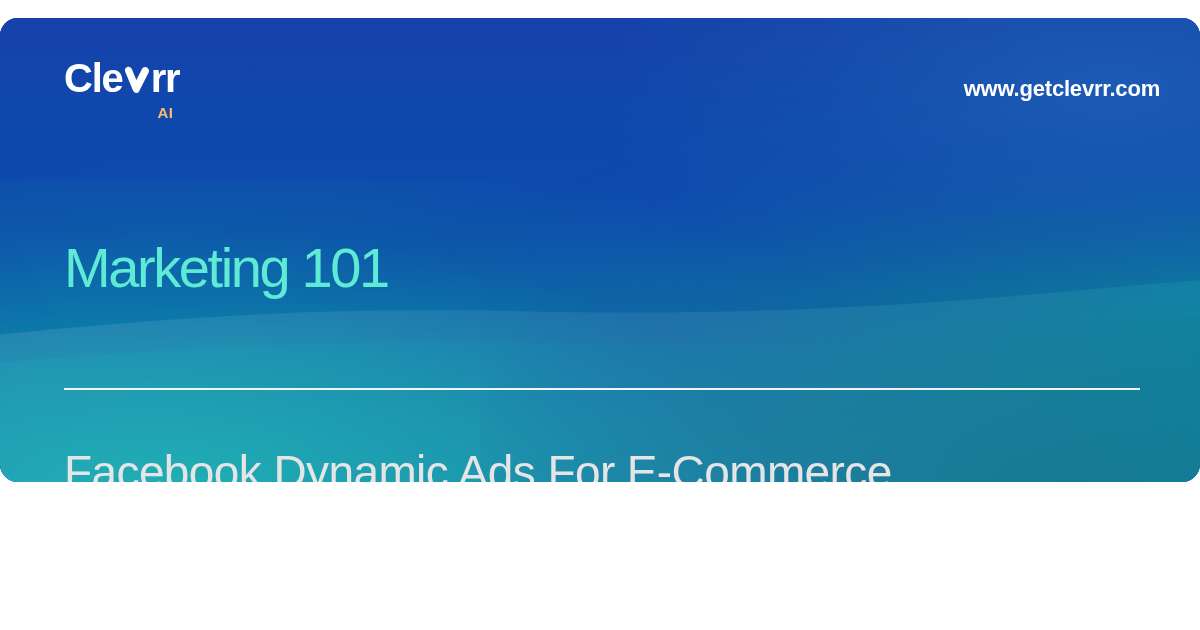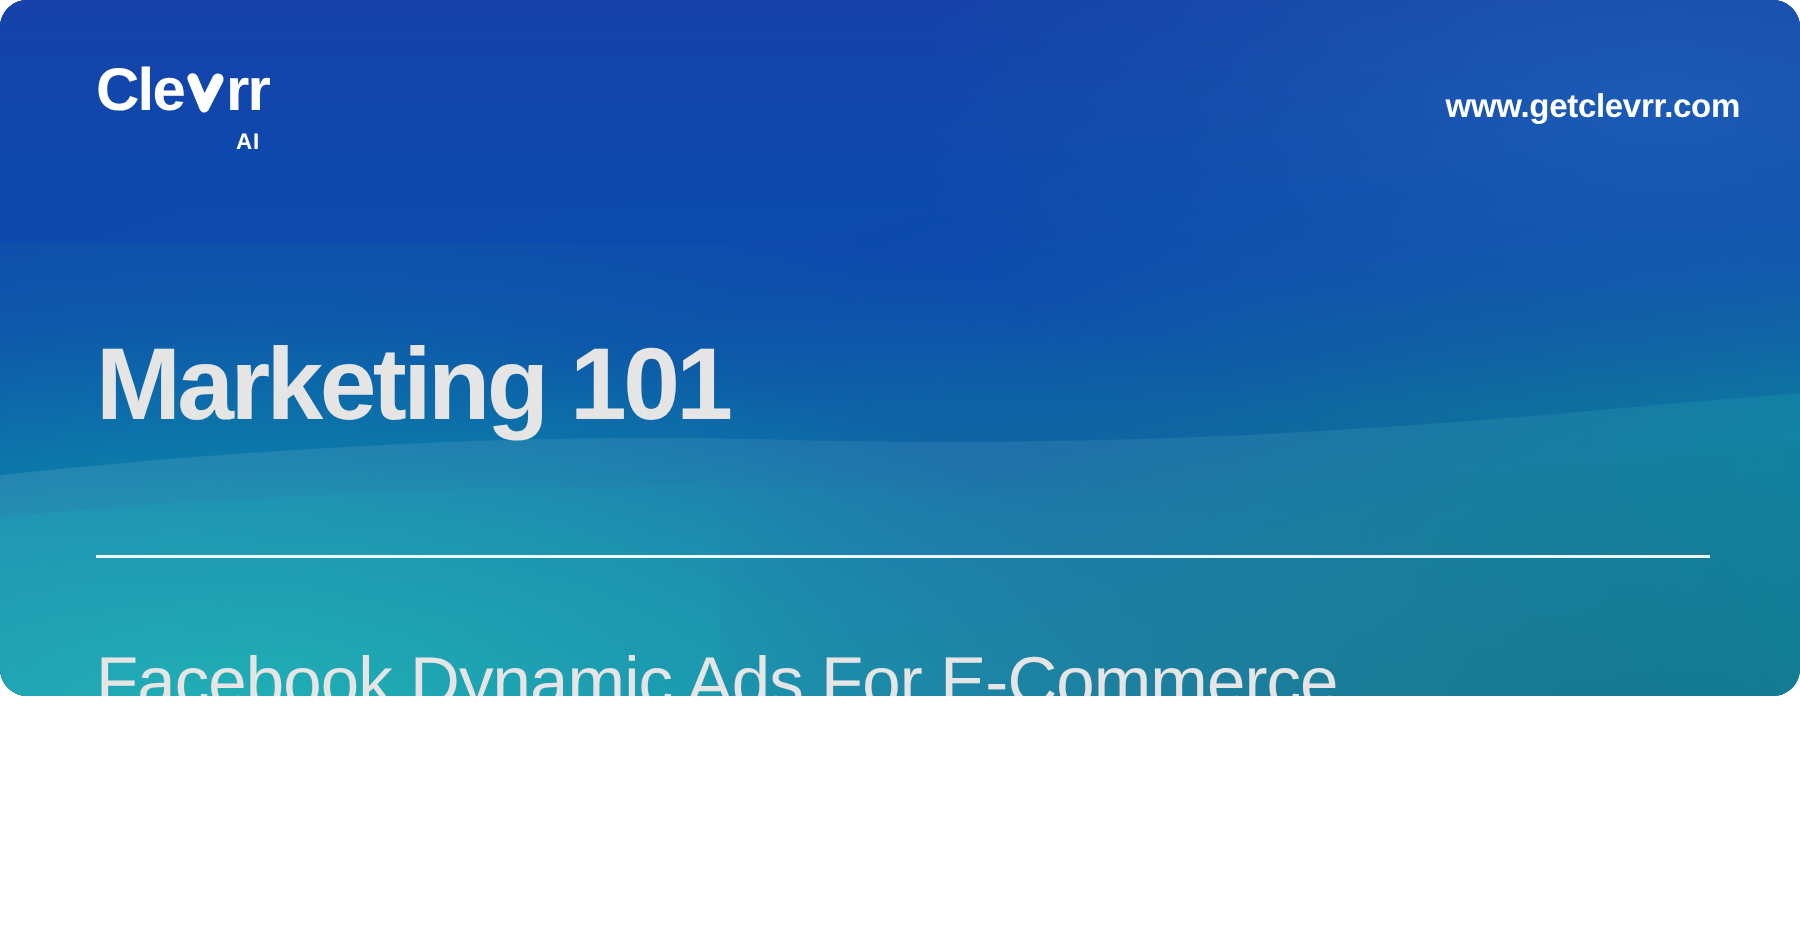--- a/index.html
+++ b/index.html
@@ -20,20 +20,21 @@
   
   .card {
     position: relative;
     width: 1200px;
     height: 464px;
     box-sizing: border-box;
     border-radius: 18px;
     overflow: hidden;
     background: #0d4aad;
     isolation: isolate;
+    margin-top: 18px;
   }
 
   
   .bg-base {
     position: absolute;
     inset: 0;
     background: linear-gradient(160deg,
         #1a3fa0 0%,
         #0f4bb0 22%,
         #0d4aad 42%,
@@ -144,21 +145,21 @@
     display: inline-flex;
     width: 26px;
     height: 30px;
     margin: 0 1px 0 1px;
     position: relative;
     top: 2px;
   }
   .logo-mark svg { width: 100%; height: 100%; display: block; }
 
   .logo-ai {
-    color: #ffffff;
+    color: #fdba74;
     font-size: 15px;
     font-weight: 700;
     letter-spacing: 0.5px;
     margin-top: 7px;
     margin-right: 6px;
     line-height: 1;
   }
 
   .site-url {
     color: #ffffff;
@@ -167,23 +168,23 @@
     letter-spacing: -0.2px;
     margin-top: 18px;
   }
 
   
   .title {
     position: absolute;
     left: 64px;
     right: 64px;
     top: 222px;
-    color: #e5e5e5;
-    font-size: 68px;
-    font-weight: 700;
+    color: #5eead4;
+    font-size: 56px;
+    font-weight: 400;
     letter-spacing: -2.4px;
     line-height: 1.0;
     margin: 0;
   }
 
   
   .divider {
     position: absolute;
     left: 64px;
     width: 1076px;

